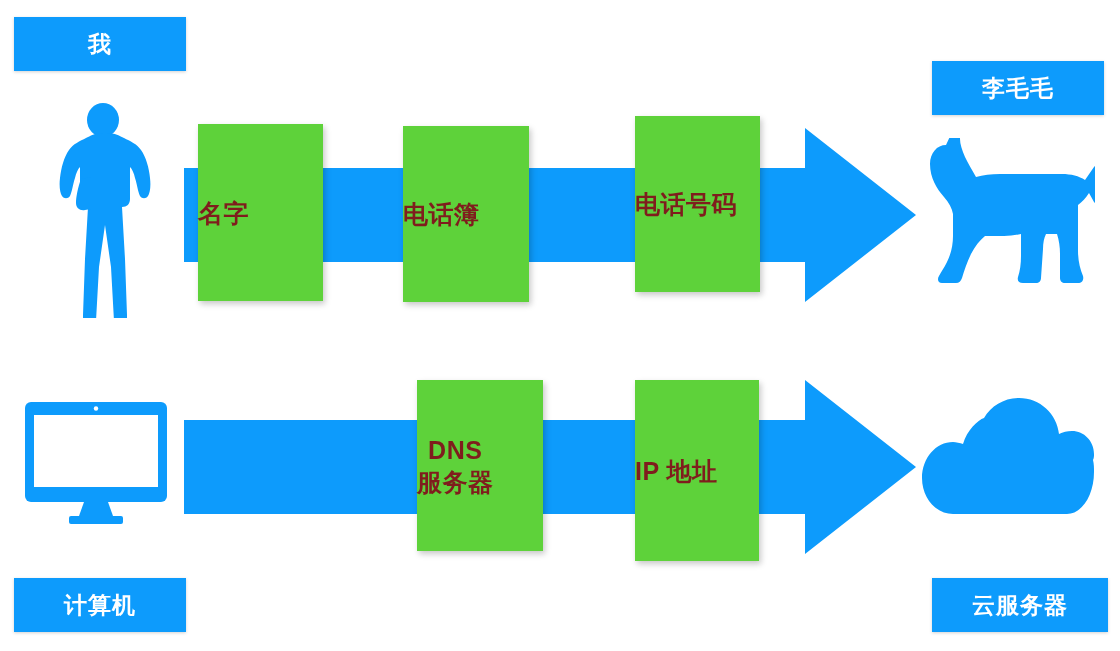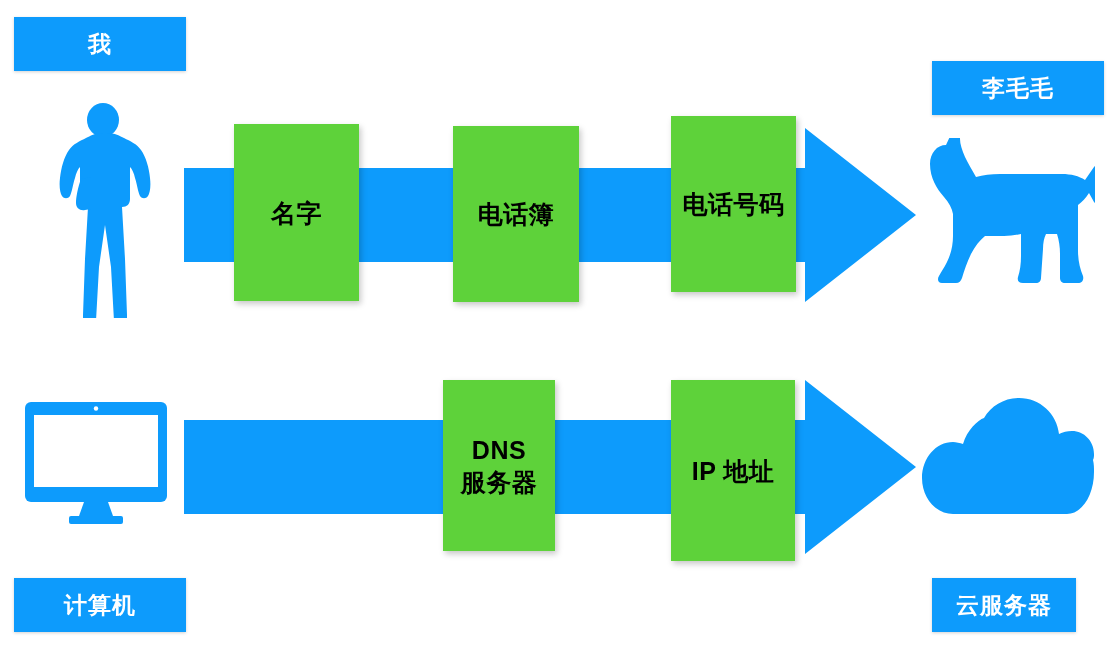--- a/index.html
+++ b/index.html
@@ -27,57 +27,56 @@
     justify-content: center;
     color: #ffffff;
     font-size: 23px;
     font-weight: 700;
     letter-spacing: 1px;
     box-shadow: 0 1px 3px rgba(0,0,0,0.18);
   }
   .cap-tl { left: 14px;  top: 17px;  width: 172px; height: 54px; }
   .cap-tr { left: 932px; top: 17px;  width: 172px; height: 54px; margin-top: 44px; }
   .cap-bl { left: 14px;  top: 578px; width: 172px; height: 54px; text-align: right; }
-  .cap-br { left: 932px; top: 578px; width: 144px; height: 54px; }
+  .cap-br { left: 932px; top: 578px; width: 176px; height: 54px; }
 
   
   .arrow {
     position: absolute;
     left: 184px;
     width: 732px;
     pointer-events: none;
   }
   .arrow-top { top: 120px; height: 184px; }
   .arrow-bot { top: 372px; height: 184px; }
   .arrow svg { display: block; width: 100%; height: 100%; overflow: visible; }
 
   
   .step-box {
     position: absolute;
     background: #5ed23a;
-    color: #000000;
+    color: #7f1d1d;
     display: flex;
     align-items: center;
-    justify-content: center;
+    justify-content: flex-start;
     text-align: center;
     font-size: 25px;
     font-weight: 700;
     line-height: 1.28;
     letter-spacing: 0.5px;
     box-shadow: 2px 3px 6px rgba(0,0,0,0.22);
     white-space: pre-line;
-    margin-left: 36px;
   }
   
   .tb1 { left: 198px; top: 124px; width: 125px; height: 177px; }
-  .tb2 { left: 417px; top: 126px; width: 126px; height: 176px; }
+  .tb2 { left: 403px; top: 126px; width: 126px; height: 176px; }
   .tb3 { left: 635px; top: 116px; width: 125px; height: 176px; }
   
   .bb1 { left: 198px; top: 380px; width: 125px; height: 171px; }
-  .bb2 { left: 407px; top: 380px; width: 112px; height: 171px; }
+  .bb2 { left: 417px; top: 380px; width: 126px; height: 171px; }
   .bb3 { left: 635px; top: 380px; width: 124px; height: 181px; }
 
   
   .icon-holder { position: absolute; pointer-events: none; }
   .icon-holder svg { display: block; width: 100%; height: 100%; }
 
   .ic-person  { left: 48px;  top: 103px; width: 110px; height: 215px; }
   .ic-cat     { left: 910px; top: 138px; width: 185px; height: 168px; }
   .ic-monitor { left: 25px;  top: 402px; width: 142px; height: 122px; }
   .ic-cloud   { left: 922px; top: 398px; width: 172px; height: 116px; }

